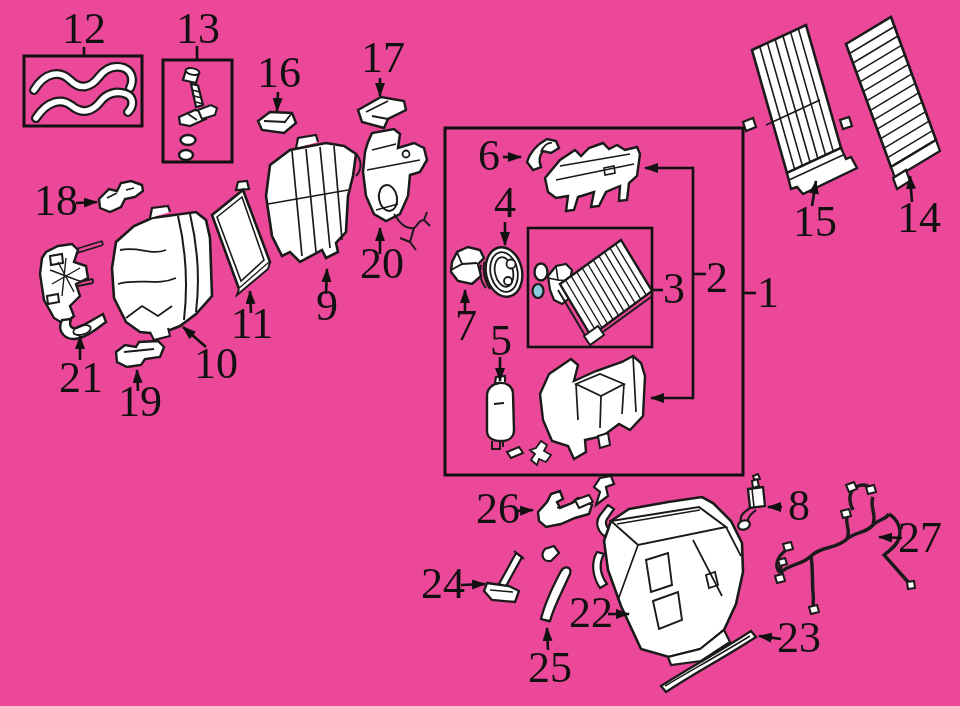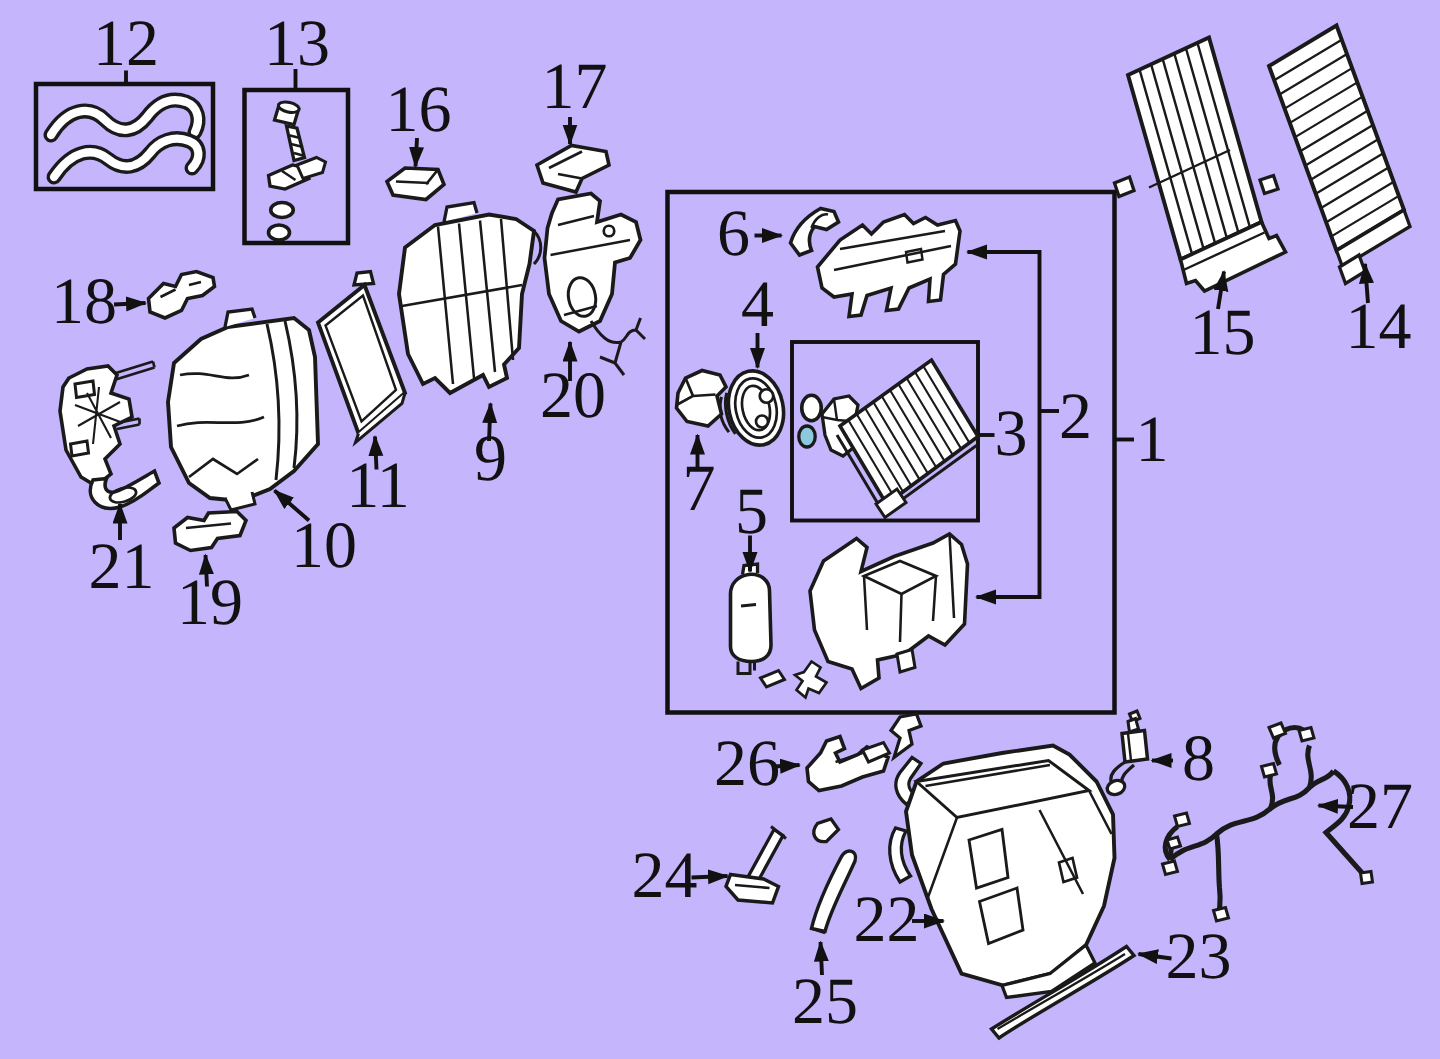--- a/index.html
+++ b/index.html
@@ -1,16 +1,16 @@
 <!DOCTYPE html>
 <html><head>
 <meta charset="utf-8">
 <style>
   html,body{margin:0;padding:0;background:#ffffff;}
-  .page{width:960px;height:706px;position:relative;background:#c4b5fd;overflow:hidden;}
+  .page{width:960px;height:706px;position:relative;background:#ec4899;overflow:hidden;}
   svg{display:block;}
   .callout{font-family:"Liberation Serif","DejaVu Serif",serif;font-size:44px;fill:#111;}
   .ln{stroke:#1a1a1a;fill:none;}
   .body{stroke:#1a1a1a;fill:#ffffff;}
   .leader{stroke:#111;stroke-width:2.6;fill:none;}
   .boxline{stroke:#111;fill:none;}
 </style>
 </head>
 <body>
 

